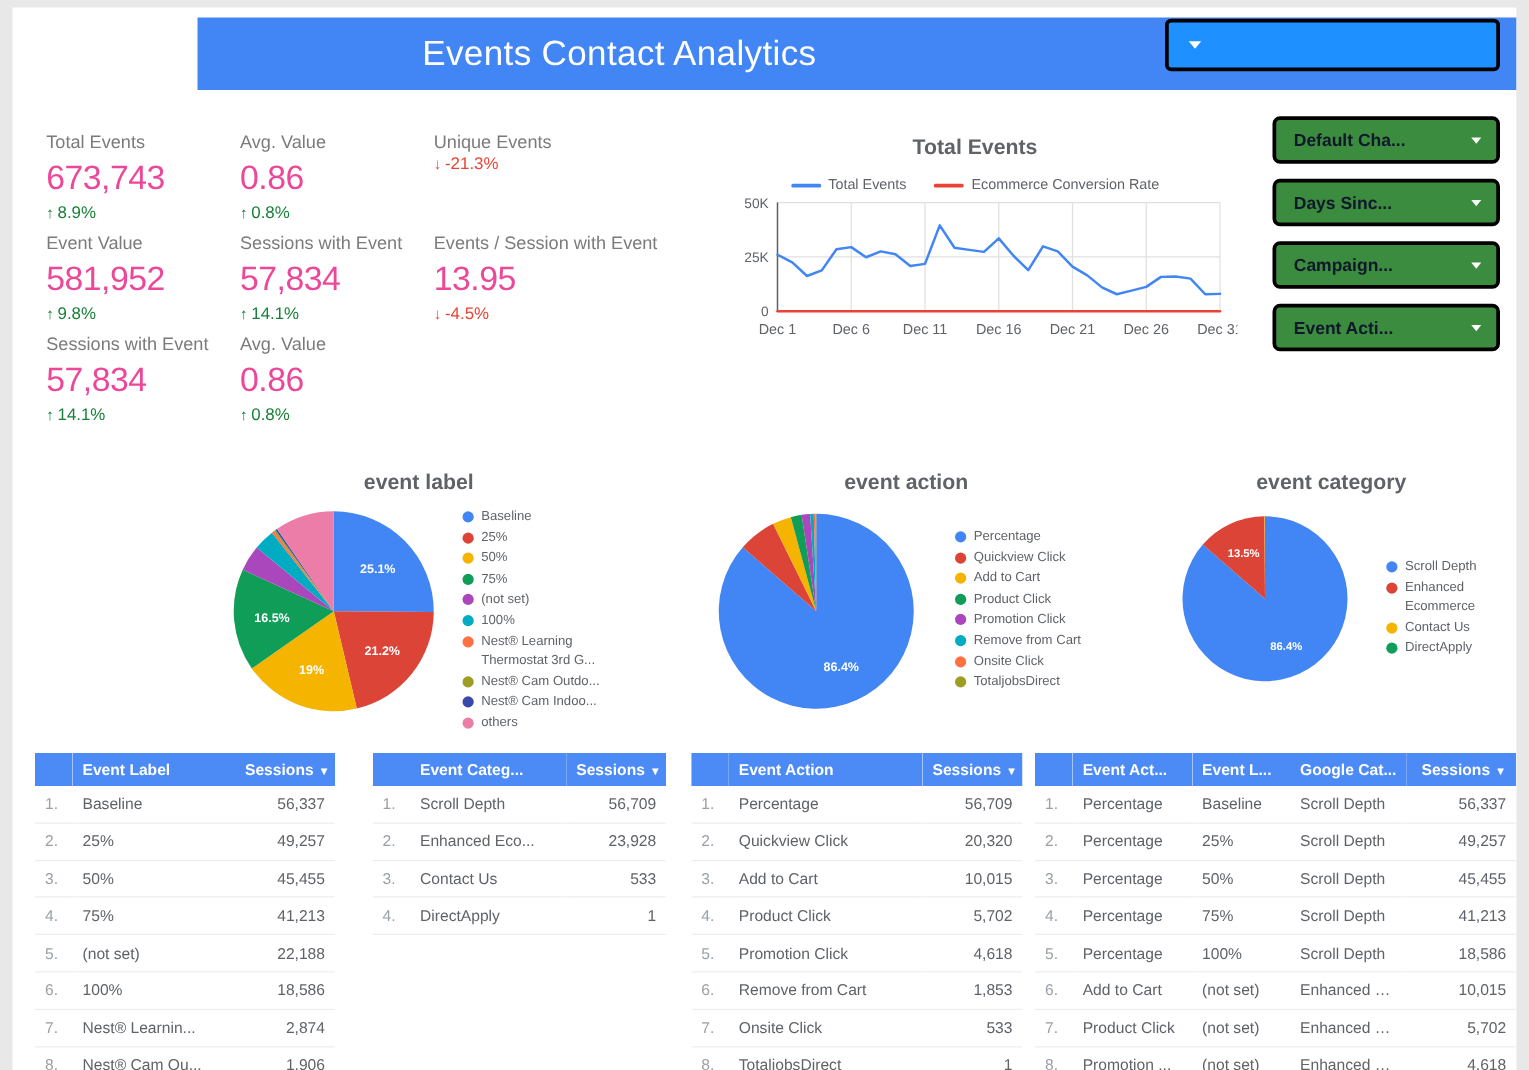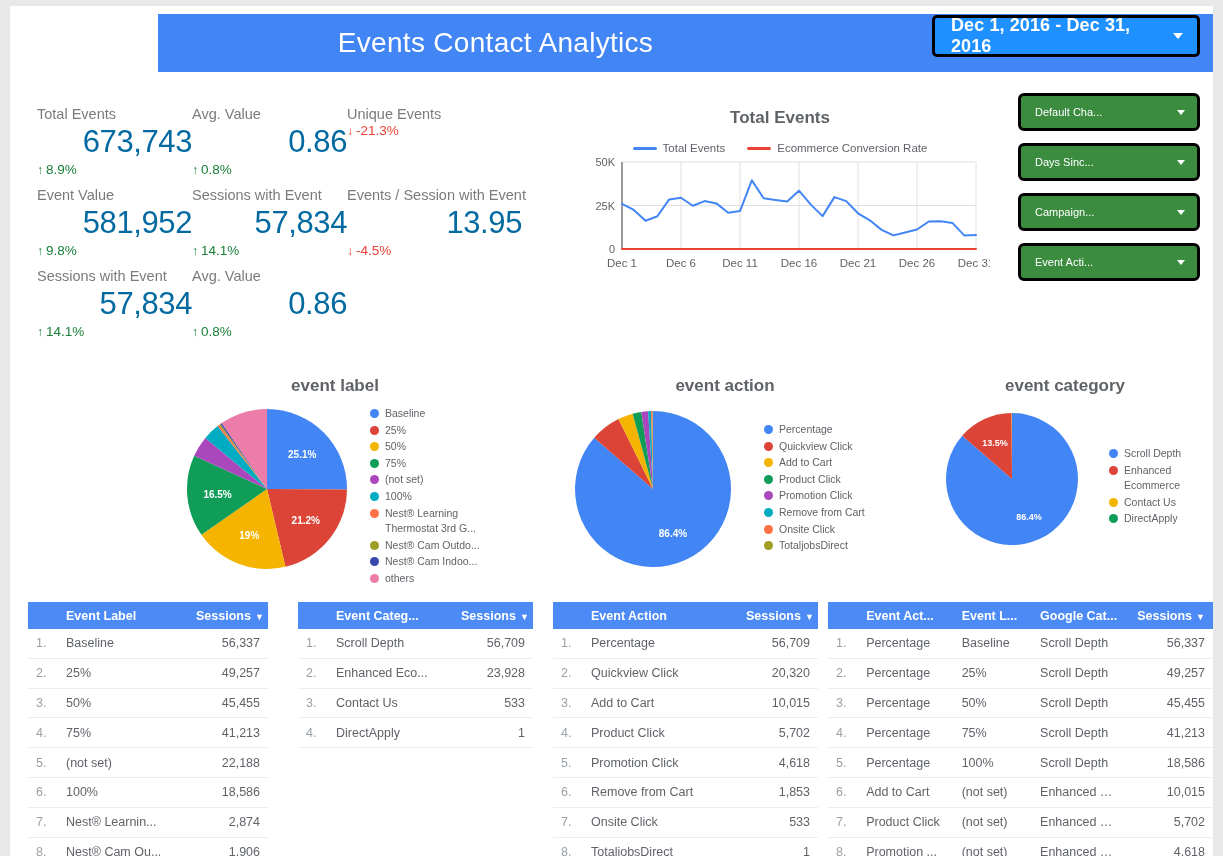--- a/index.html
+++ b/index.html
@@ -36,41 +36,41 @@
   }
   .date-range .dr-txt{color:#fff;font-size:18px;font-weight:bold;letter-spacing:.1px;}
   .caret{width:0;height:0;border-left:5px solid transparent;border-right:5px solid transparent;border-top:6px solid #fff;}
 
   
   .scorecards{position:absolute;left:27px;top:100px;width:510px;}
   .sc-row{display:flex;margin-bottom:10px;}
   .sc{width:155px;}
   .sc.wide{width:175px;}
   .sc-label{font-size:14.5px;color:#7b7b7b;margin-bottom:1px;white-space:nowrap;}
-  .sc-value{font-size:31px;color:#0369a1;line-height:38px;font-weight:400;letter-spacing:-.4px;text-align:right;}
+  .sc-value{font-size:27px;color:#ec4899;line-height:38px;font-weight:400;letter-spacing:-.4px;}
   .sc-delta{font-size:13.5px;margin-top:1px;display:flex;align-items:center;gap:3px;}
   .sc-delta.up{color:#188038;}
   .sc-delta.down{color:#ea4335;}
   .arr{font-size:12px;line-height:12px;}
 
   
   .linecard{position:absolute;left:560px;top:98px;width:420px;height:212px;}
   .lc-title{text-align:center;font-size:17px;font-weight:bold;color:#5f6368;margin-top:4px;}
   .lc-legend{display:flex;justify-content:center;gap:22px;margin-top:14px;font-size:11.5px;color:#5f6368;align-items:center;}
   .lc-legend .li{display:flex;align-items:center;gap:6px;}
   .swatch-line{width:24px;height:3px;border-radius:2px;display:inline-block;}
 
   
   .filters{position:absolute;right:13px;top:87px;width:182px;}
   .fbtn{
     height:38px;background:#3c8c40;border:3px solid #000;border-radius:6px;
     display:flex;align-items:center;justify-content:space-between;
     padding:0 12px 0 14px;box-sizing:border-box;margin-bottom:12px;cursor:pointer;
   }
-  .fbtn span{color:#ffffff;font-size:11px;font-weight:normal;white-space:nowrap;}
+  .fbtn span{color:#0f172a;font-size:14px;font-weight:bold;white-space:nowrap;}
   .fbtn .caret{border-top-color:#fff;border-left-width:4px;border-right-width:4px;border-top-width:5px;}
 
   
   .piecard{position:absolute;top:370px;}
   .pie-title{font-size:17px;font-weight:bold;color:#5f6368;text-align:center;margin-bottom:4px;}
   .pie-body{display:flex;align-items:flex-start;}
   .pie-legend{font-size:10.5px;color:#5f6368;line-height:15.6px;padding-top:6px;}
   .pl-item{display:flex;align-items:flex-start;gap:6px;margin-bottom:1px;}
   .dot{width:9px;height:9px;border-radius:50%;flex:none;margin-top:3px;}
   .pl-label{white-space:pre-line;}
@@ -97,21 +97,20 @@
 <body>
 
 <div class="page">
 
 
   <div class="title-banner">
     <div class="title-txt">Events Contact Analytics</div>
   </div>
 
   <div class="date-range">
-    <div class="dr-txt">Dec 1, 2016 - Dec 31, 2016</div>
     <div class="caret"></div>
   </div>
 
   <div class="scorecards" id="scorecards">
       <div class="sc-row">
         <div class="sc">
           <div class="sc-label">Total Events</div>
           <div class="sc-value">673,743</div>
           <div class="sc-delta up">
             <span class="arr">↑</span>

